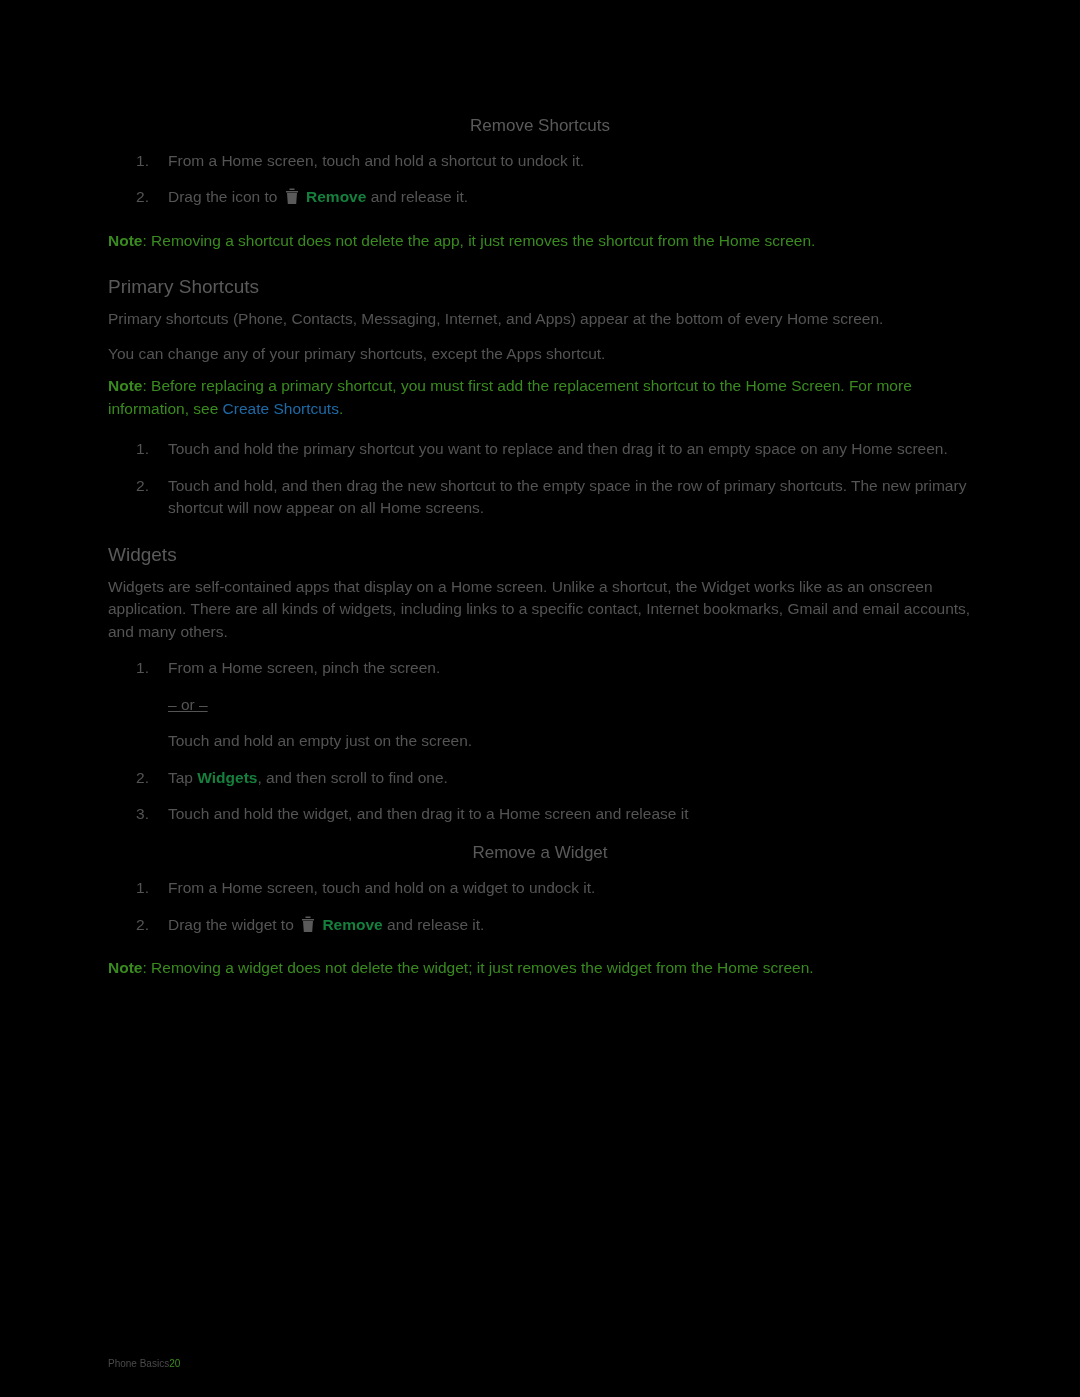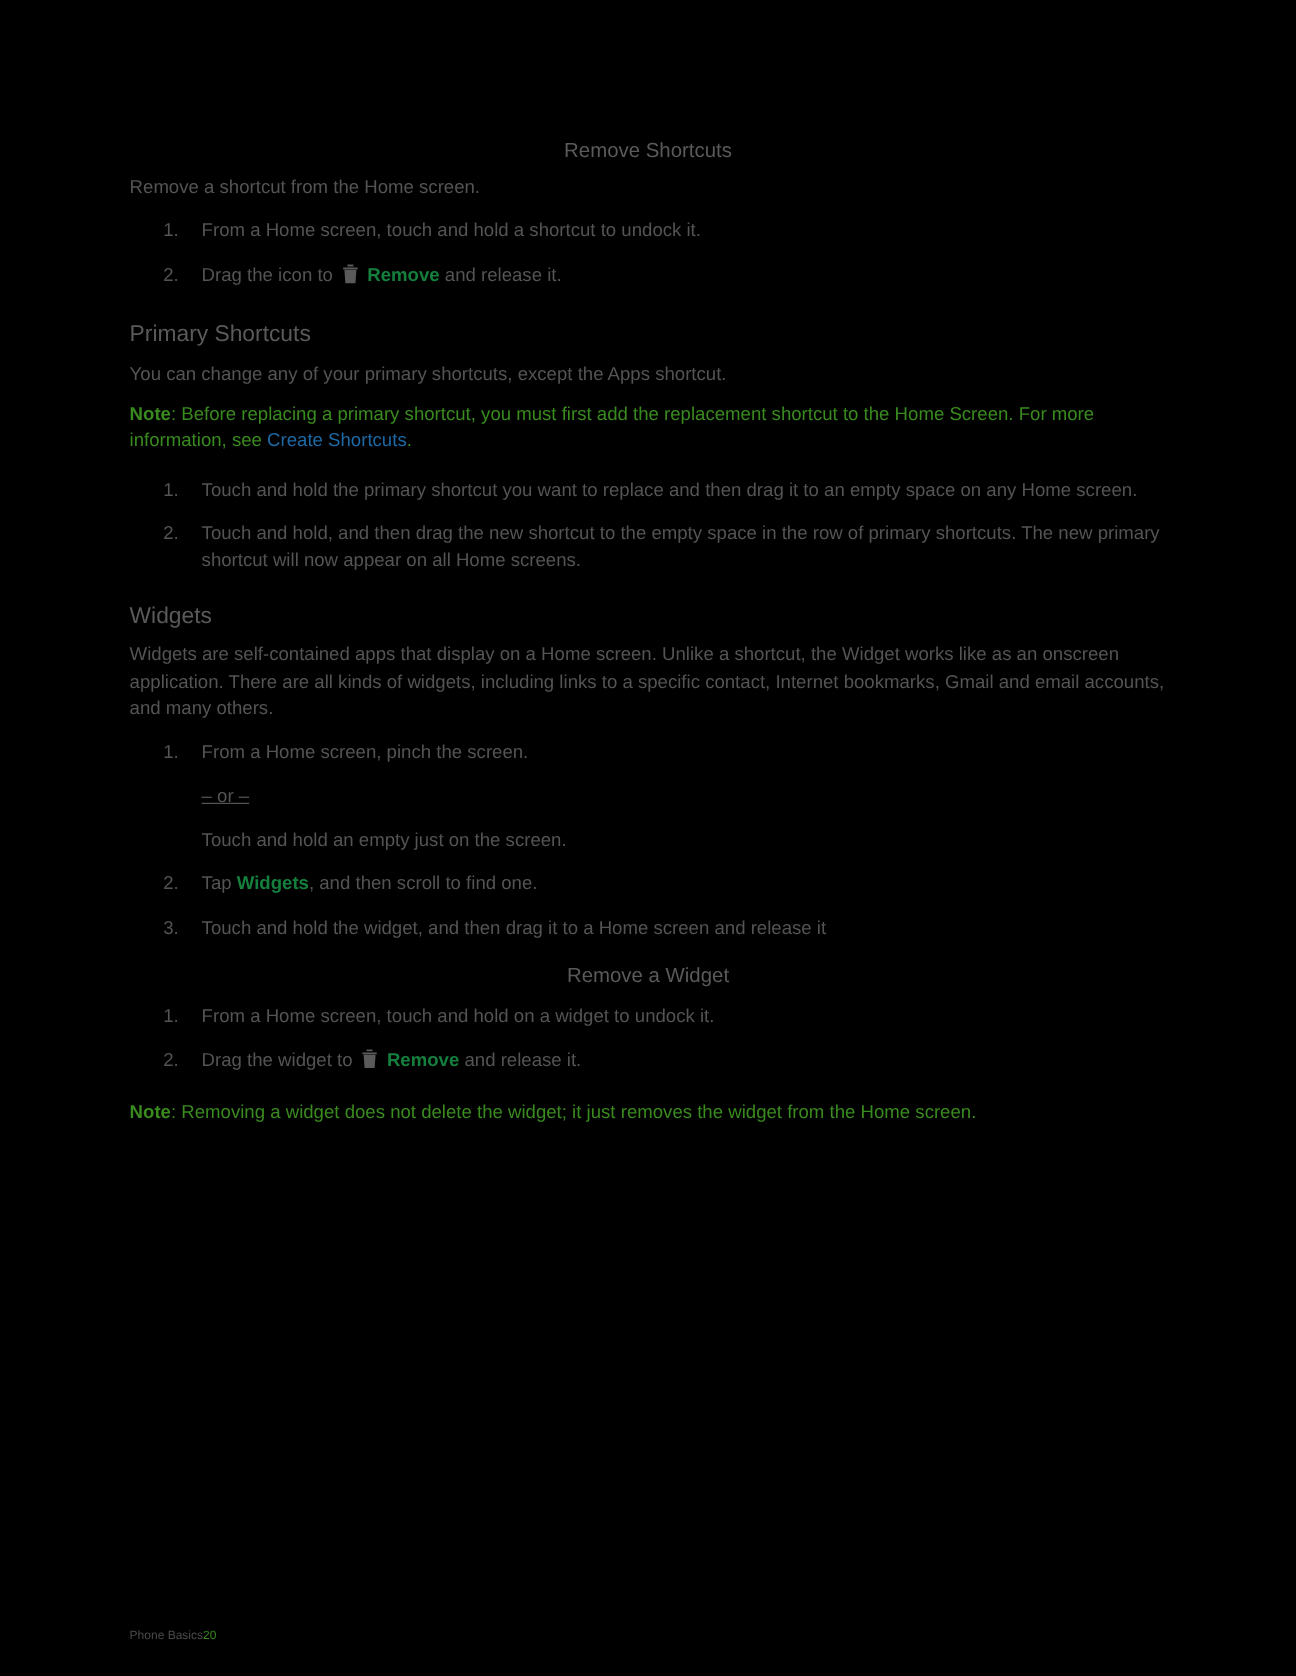--- a/index.html
+++ b/index.html
@@ -90,31 +90,34 @@
       font-size: 10px;
     }
     .footer .page-num { color: #3a8b1f; }
   </style>
 </head>
 <body>
 
 <div class="page-wrap">
 
   <div class="heading-3">Remove Shortcuts</div>
-  <p class="para">Remove a shortcut from the Home screen.</p>
   <ol>
     <li>From a Home screen, touch and hold a shortcut to undock it.</li>
     <li>
       <span>Drag the icon to </span><span class="trash-icon"><svg viewBox="0 0 16 18">
             <path fill="#5a5a5a" d="M2 4h12v1.5H2zM5.5 1.5h5V3h-5zM3 6h10l-.8 11H3.8zM5.5 8h1v7h-1zm2 0h1v7h-1zm2 0h1v7h-1z"></path>
           </svg></span> <strong class="bold-dark">Remove</strong><span> and release it.</span>
     </li>
   </ol>
+  <p class="note">
+    <strong>Note</strong><span>: Removing a shortcut does not delete the app, it just removes the shortcut from the Home screen.</span>
+  </p>
 
   <div class="heading-2">Primary Shortcuts</div>
+  <p class="para">Primary shortcuts (Phone, Contacts, Messaging, Internet, and Apps) appear at the bottom of every Home screen.</p>
   <p class="para" style="margin-top:12px">You can change any of your primary shortcuts, except the Apps shortcut.</p>
   <p class="note">
     <strong>Note</strong><span>: Before replacing a primary shortcut, you must first add the replacement shortcut to the Home Screen. For more information, see </span><span class="link">Create Shortcuts</span><span>.</span>
   </p>
   <ol>
     <li>Touch and hold the primary shortcut you want to replace and then drag it to an empty space on any Home screen.</li>
     <li>Touch and hold, and then drag the new shortcut to the empty space in the row of primary shortcuts. The new primary shortcut will now appear on all Home screens.</li>
   </ol>
 
   <div class="heading-2">Widgets</div>

